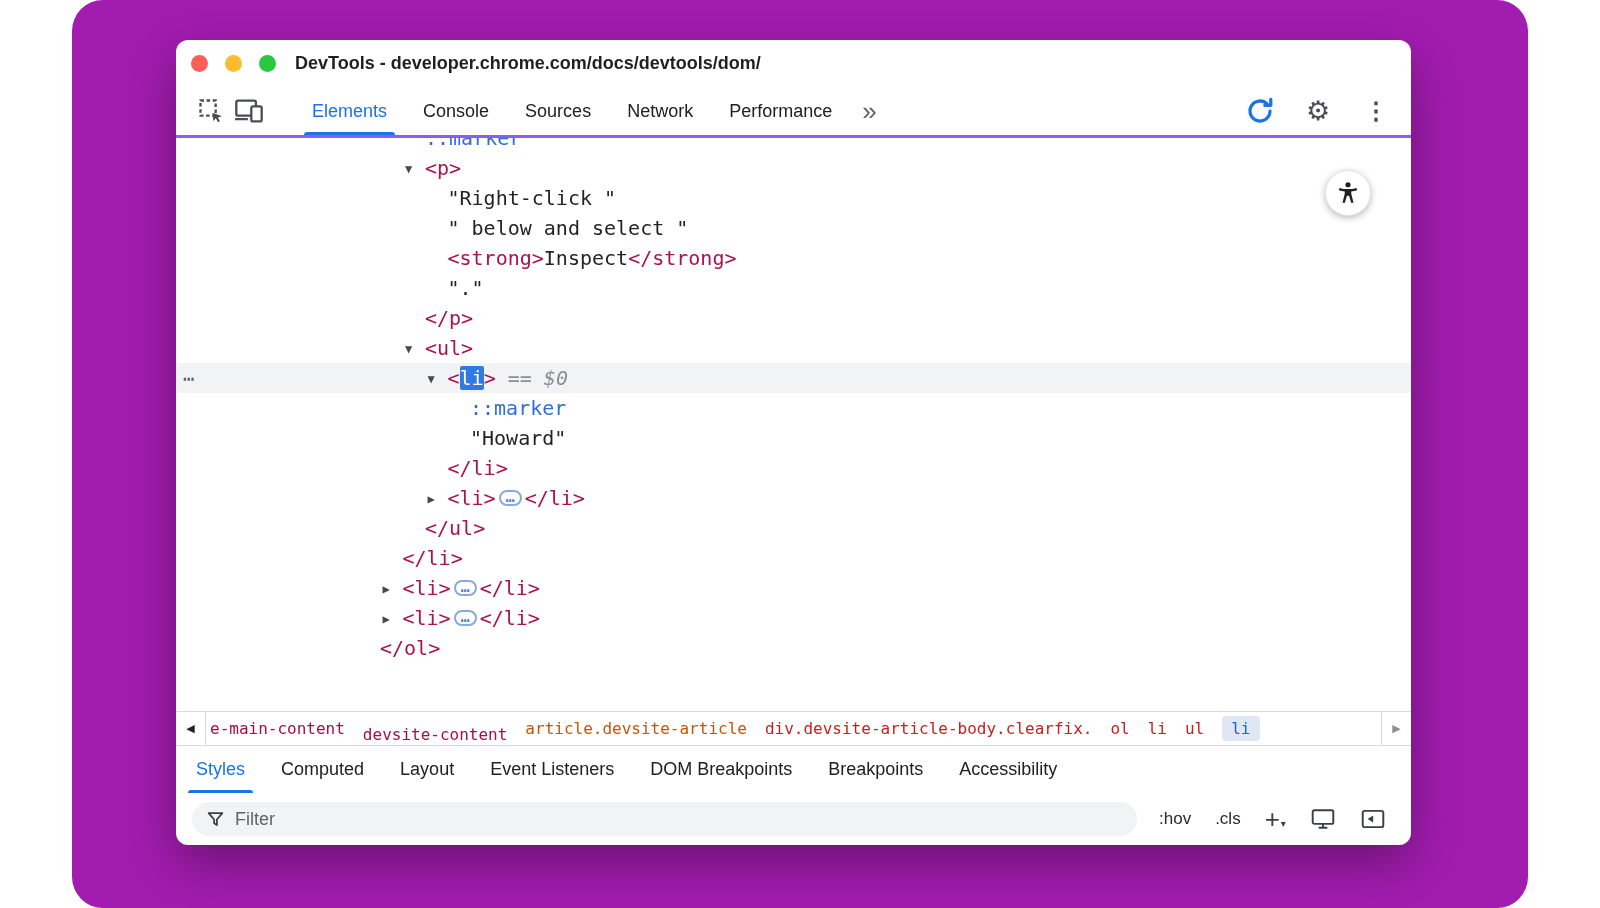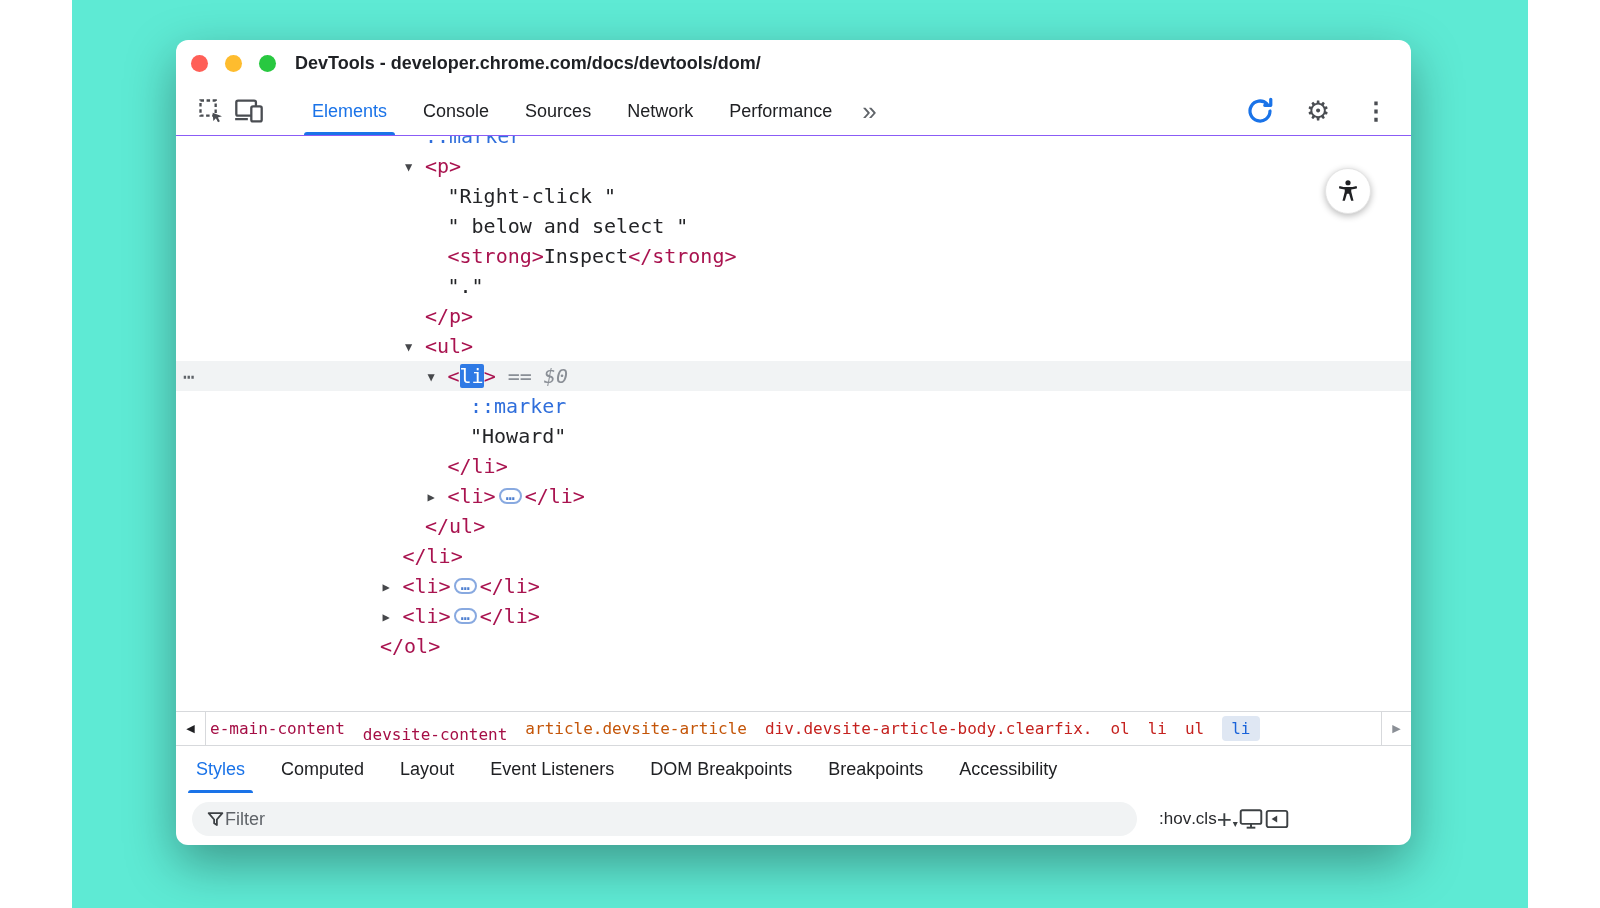--- a/index.html
+++ b/index.html
@@ -1,33 +1,33 @@
 <!DOCTYPE html>
 <html><head>
 <meta charset="utf-8">
 <style>
   * { box-sizing: border-box; margin: 0; padding: 0; }
   html, body { width: 1600px; height: 908px; background: #ffffff; font-family: "Liberation Sans", sans-serif; }
-  .stage { position: absolute; left: 72px; top: 0; width: 1456px; height: 908px; background: #5eead4; }
+  .stage { position: absolute; left: 72px; top: 0; width: 1456px; height: 908px; background: #a21caf; border-radius: 31px; }
   .window {
     position: absolute; left: 104px; top: 40px; width: 1235px; height: 805px;
     background: #fff; border-radius: 12px; overflow: hidden;
     box-shadow: 0 18px 50px rgba(0,0,0,.35);
     display: flex; flex-direction: column;
   }
   
   .titlebar { flex: 0 0 47px; position: relative; display: flex; align-items: center; }
   .lights { position: absolute; left: 15px; top: 15px; display: flex; gap: 17px; }
   .light { width: 17px; height: 17px; border-radius: 50%; }
   .light.red { background: #ff5f57; }
   .light.yellow { background: #febc2e; }
   .light.green { background: #28c840; }
   .title { margin-left: 119px; font-weight: bold; font-size: 18px; color: #1f2125; }
   
-  .toolbar { flex: 0 0 49px; display: flex; align-items: center; border-bottom: 1px solid #8b5cf6; padding: 0 16px; }
+  .toolbar { flex: 0 0 49px; display: flex; align-items: center; border-bottom: 3px solid #8b5cf6; padding: 0 16px; }
   .tool-icon { display: flex; align-items: center; justify-content: center; width: 38px; height: 38px; cursor: pointer; }
   .main-tabs { display: flex; margin-left: 26px; height: 48px; }
   .tab { position: relative; padding: 0 18px; display: flex; align-items: center; font-size: 18px; color: #202124; cursor: pointer; }
   .tab.active { color: #1a73e8; }
   .tab-underline { position: absolute; left: 10px; right: 10px; bottom: 0; height: 3px; background: #1a73e8; border-radius: 3px 3px 0 0; }
   .overflow-chevrons { font-size: 26px; color: #5f6368; margin-left: 4px; padding: 0 8px; cursor: pointer; }
   .toolbar-right { margin-left: auto; display: flex; align-items: center; gap: 20px; }
   .glyph { color: #4a4d52; }
   .gear-glyph { font-size: 27px; line-height: 1; }
   .kebab-glyph { font-size: 24px; line-height: 1; font-weight: bold; }
@@ -61,24 +61,24 @@
   .crumb-nav.right { border-left: 1px solid #d7d9dc; color: #8a8f96; }
   .crumb-strip { flex: 1 1 auto; display: flex; align-items: center; gap: 18px; padding-left: 4px; overflow: hidden; white-space: nowrap; }
   .crumb { cursor: pointer; }
   .crumb.selected { background: #dfe7f3; border-radius: 4px; padding: 3px 9px; }
   
   .panel-tabs { flex: 0 0 47px; display: flex; align-items: stretch; padding-left: 2px; font-size: 18px; color: #202124; }
   .ptab { position: relative; padding: 0 18px; display: flex; align-items: center; cursor: pointer; }
   .ptab.active { color: #1a73e8; }
   
   .filter-row { flex: 0 0 52px; display: flex; align-items: center; padding: 0 16px; }
-  .filter-pill { flex: 1 1 auto; max-width: 945px; height: 34px; background: #f1f3f4; border-radius: 17px; display: flex; align-items: center; padding: 0 14px; }
+  .filter-pill { flex: 1 1 auto; max-width: 945px; height: 34px; background: #f1f3f4; border-radius: 17px; display: flex; align-items: center; padding: 0 14px; gap: 10px; }
   .filter-input { flex: 1; border: none; outline: none; background: transparent; font-size: 18px; color: #202124; font-family: "Liberation Sans", sans-serif; }
   .filter-input::placeholder { color: #5f6368; }
-  .filter-right { margin-left: 22px; display: flex; align-items: center; gap: 0; }
+  .filter-right { margin-left: 22px; display: flex; align-items: center; gap: 24px; }
   .state-btn { font-size: 17px; color: #28292c; cursor: pointer; }
   .add-wrap { display: flex; align-items: flex-end; cursor: pointer; }
   .add-plus { font-size: 26px; color: #3c4043; line-height: 22px; }
   .add-caret { font-size: 10px; color: #3c4043; margin-left: 1px; margin-bottom: 1px; }
   .icon-btn { display: flex; align-items: center; justify-content: center; cursor: pointer; }
 </style>
 </head>
 <body>
 
 <div class="stage">

